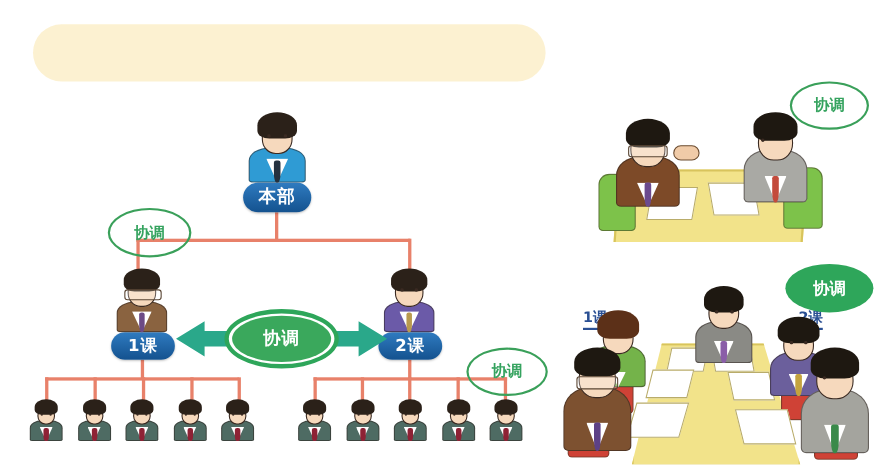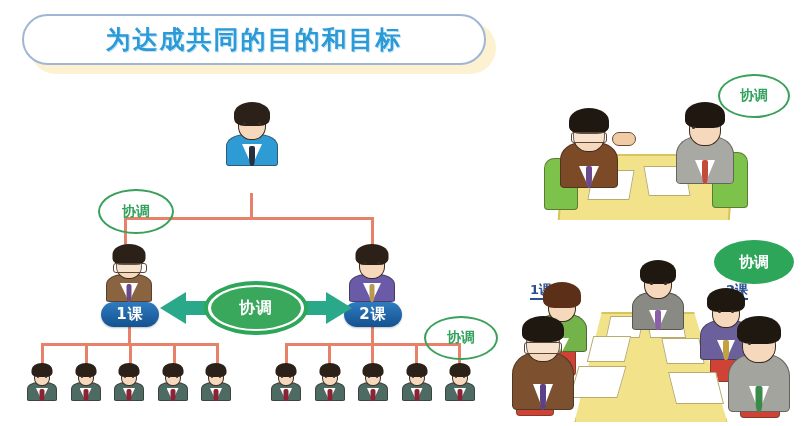--- a/index.html
+++ b/index.html
@@ -219,23 +219,20 @@
     line-height: 1.05;
     white-space: nowrap;
   }
 </style>
 </head>
 <body>
 
 <div id="stage">
 
   <div id="title-shadow"></div>
-  <div id="title-box">
-    <span id="title-text">为达成共同的目的和目标</span>
-  </div>
 
   <div class="line-v" style="left:250px; top:193px; height:26px;"></div>
 
   <div class="line-h" style="left:124px; top:217px; width:249px;"></div>
 
   <div class="line-v" style="left:124px; top:217px; height:30px;"></div>
 
   <div class="line-v" style="left:371px; top:217px; height:30px;"></div>
 
   <div class="line-v" style="left:128px; top:327px; height:17px;"></div>
@@ -255,20 +252,23 @@
   <div class="line-v" style="left:458px; top:343px; height:22px;"></div>
 
   <div class="person" style="left:226px; top:104px; width:52px; height:62px;">
     <div class="hair" style="width:36px; height:24px;"></div>
     <div class="head" style="top:6px; width:28px; height:30px;"></div>
     <div class="face-dot" style="left:17px; top:18px; width:2.5px; height:2.5px;"></div>
     <div class="face-dot" style="left:32px; top:18px; width:2.5px; height:2.5px;"></div>
     <div class="body" style="width:52px; height:32px; background:#2f9bd4;"></div>
     <div class="shirt" style="width:20px; height:22px;"></div>
     <div class="tie" style="width:6px; height:20px; background:#25313f;"></div>
+  </div>
+  <div class="pill" style="left:221px; top:166px; width:62px; height:27px; font-size:16px;">
+    <span>本部</span>
   </div>
 
   <div class="person" style="left:106px; top:246px; width:46px; height:56px;">
     <div class="hair" style="width:33px; height:21px;"></div>
     <div class="head" style="top:5px; width:26px; height:28px;"></div>
     <div class="glasses" style="left:7px; top:17px; width:32px; height:8px;"></div>
     <div class="body" style="width:46px; height:28px; background:#8a6340;"></div>
     <div class="shirt" style="width:18px; height:19px;"></div>
     <div class="tie" style="width:5px; height:18px; background:#6c4a86;"></div>
   </div>

